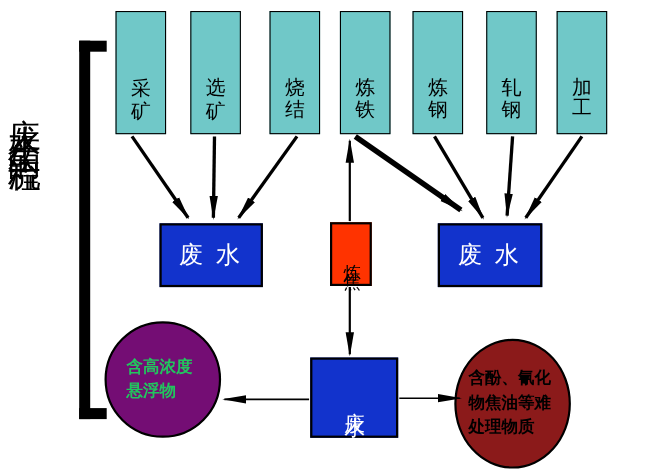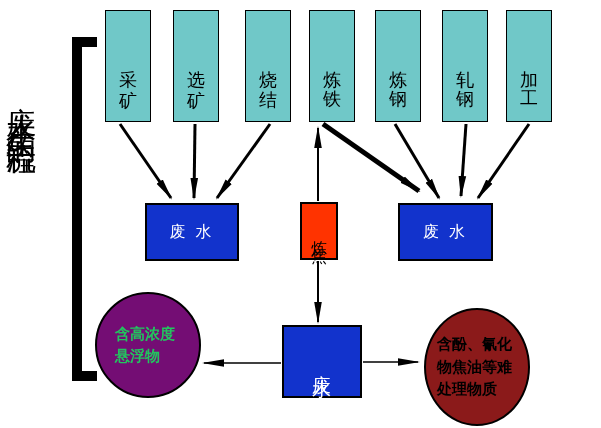--- a/index.html
+++ b/index.html
@@ -23,41 +23,41 @@
     display:flex;align-items:center;justify-content:center;
   }
   .stage span{
     writing-mode:vertical-lr;text-orientation:upright;
     font-size:18px;letter-spacing:20px;line-height:1;margin-bottom:-20px;color:#000;
   }
   .ws{
     position:absolute;background:var(--wastewater-fill);border:2px solid #000;box-sizing:border-box;
     color:#fff;display:flex;align-items:center;justify-content:center;
   }
-  .ws-mid{font-size:16px;letter-spacing:3px;text-align:center;}
+  .ws-mid{font-size:22px;letter-spacing:3px;text-align:center;}
   .ws-bottom span{
     writing-mode:vertical-lr;text-orientation:upright;
     font-size:19px;letter-spacing:5px;line-height:1;margin-bottom:-5px;
   }
   .coking{
     position:absolute;left:300px;top:202px;width:38px;height:58px;
     background:var(--coking-fill);border:2px solid #000;box-sizing:border-box;
     display:flex;align-items:center;justify-content:center;
   }
   .coking span{
     writing-mode:vertical-lr;text-orientation:upright;
     font-size:16px;letter-spacing:7px;line-height:1;margin-bottom:-7px;color:#000;
   }
   .circle{
     position:absolute;border-radius:50%;border:2px solid #000;box-sizing:border-box;
     display:flex;align-items:center;justify-content:center;
   }
   .circle-left{left:95px;top:292px;width:106px;height:106px;background:var(--left-circle-fill);}
   .circle-left .ctext{width:66px;color:#22c55e;}
-  .circle-right{left:424px;top:308px;width:106px;height:118px;background:var(--right-circle-fill);}
+  .circle-right{left:413px;top:308px;width:106px;height:118px;background:var(--right-circle-fill);}
   .circle-right .ctext{width:80px;color:#000;}
   .ctext{font-size:15px;font-weight:bold;line-height:1.5;text-align:left;}
   .arrows{position:absolute;left:0;top:0;pointer-events:none;}
   .arrows line{stroke:var(--arrow-color,#000);}
   .arrows marker path{fill:var(--arrow-color,#000);}
 </style>
 </head>
 <body>
 
 <div id="canvas" style="--stage-fill: #70C8C8; --wastewater-fill: #1233CC; --coking-fill: #FF3300; --left-circle-fill: #740D74; --right-circle-fill: #8B1A1A; --arrow-color: #000000;">

